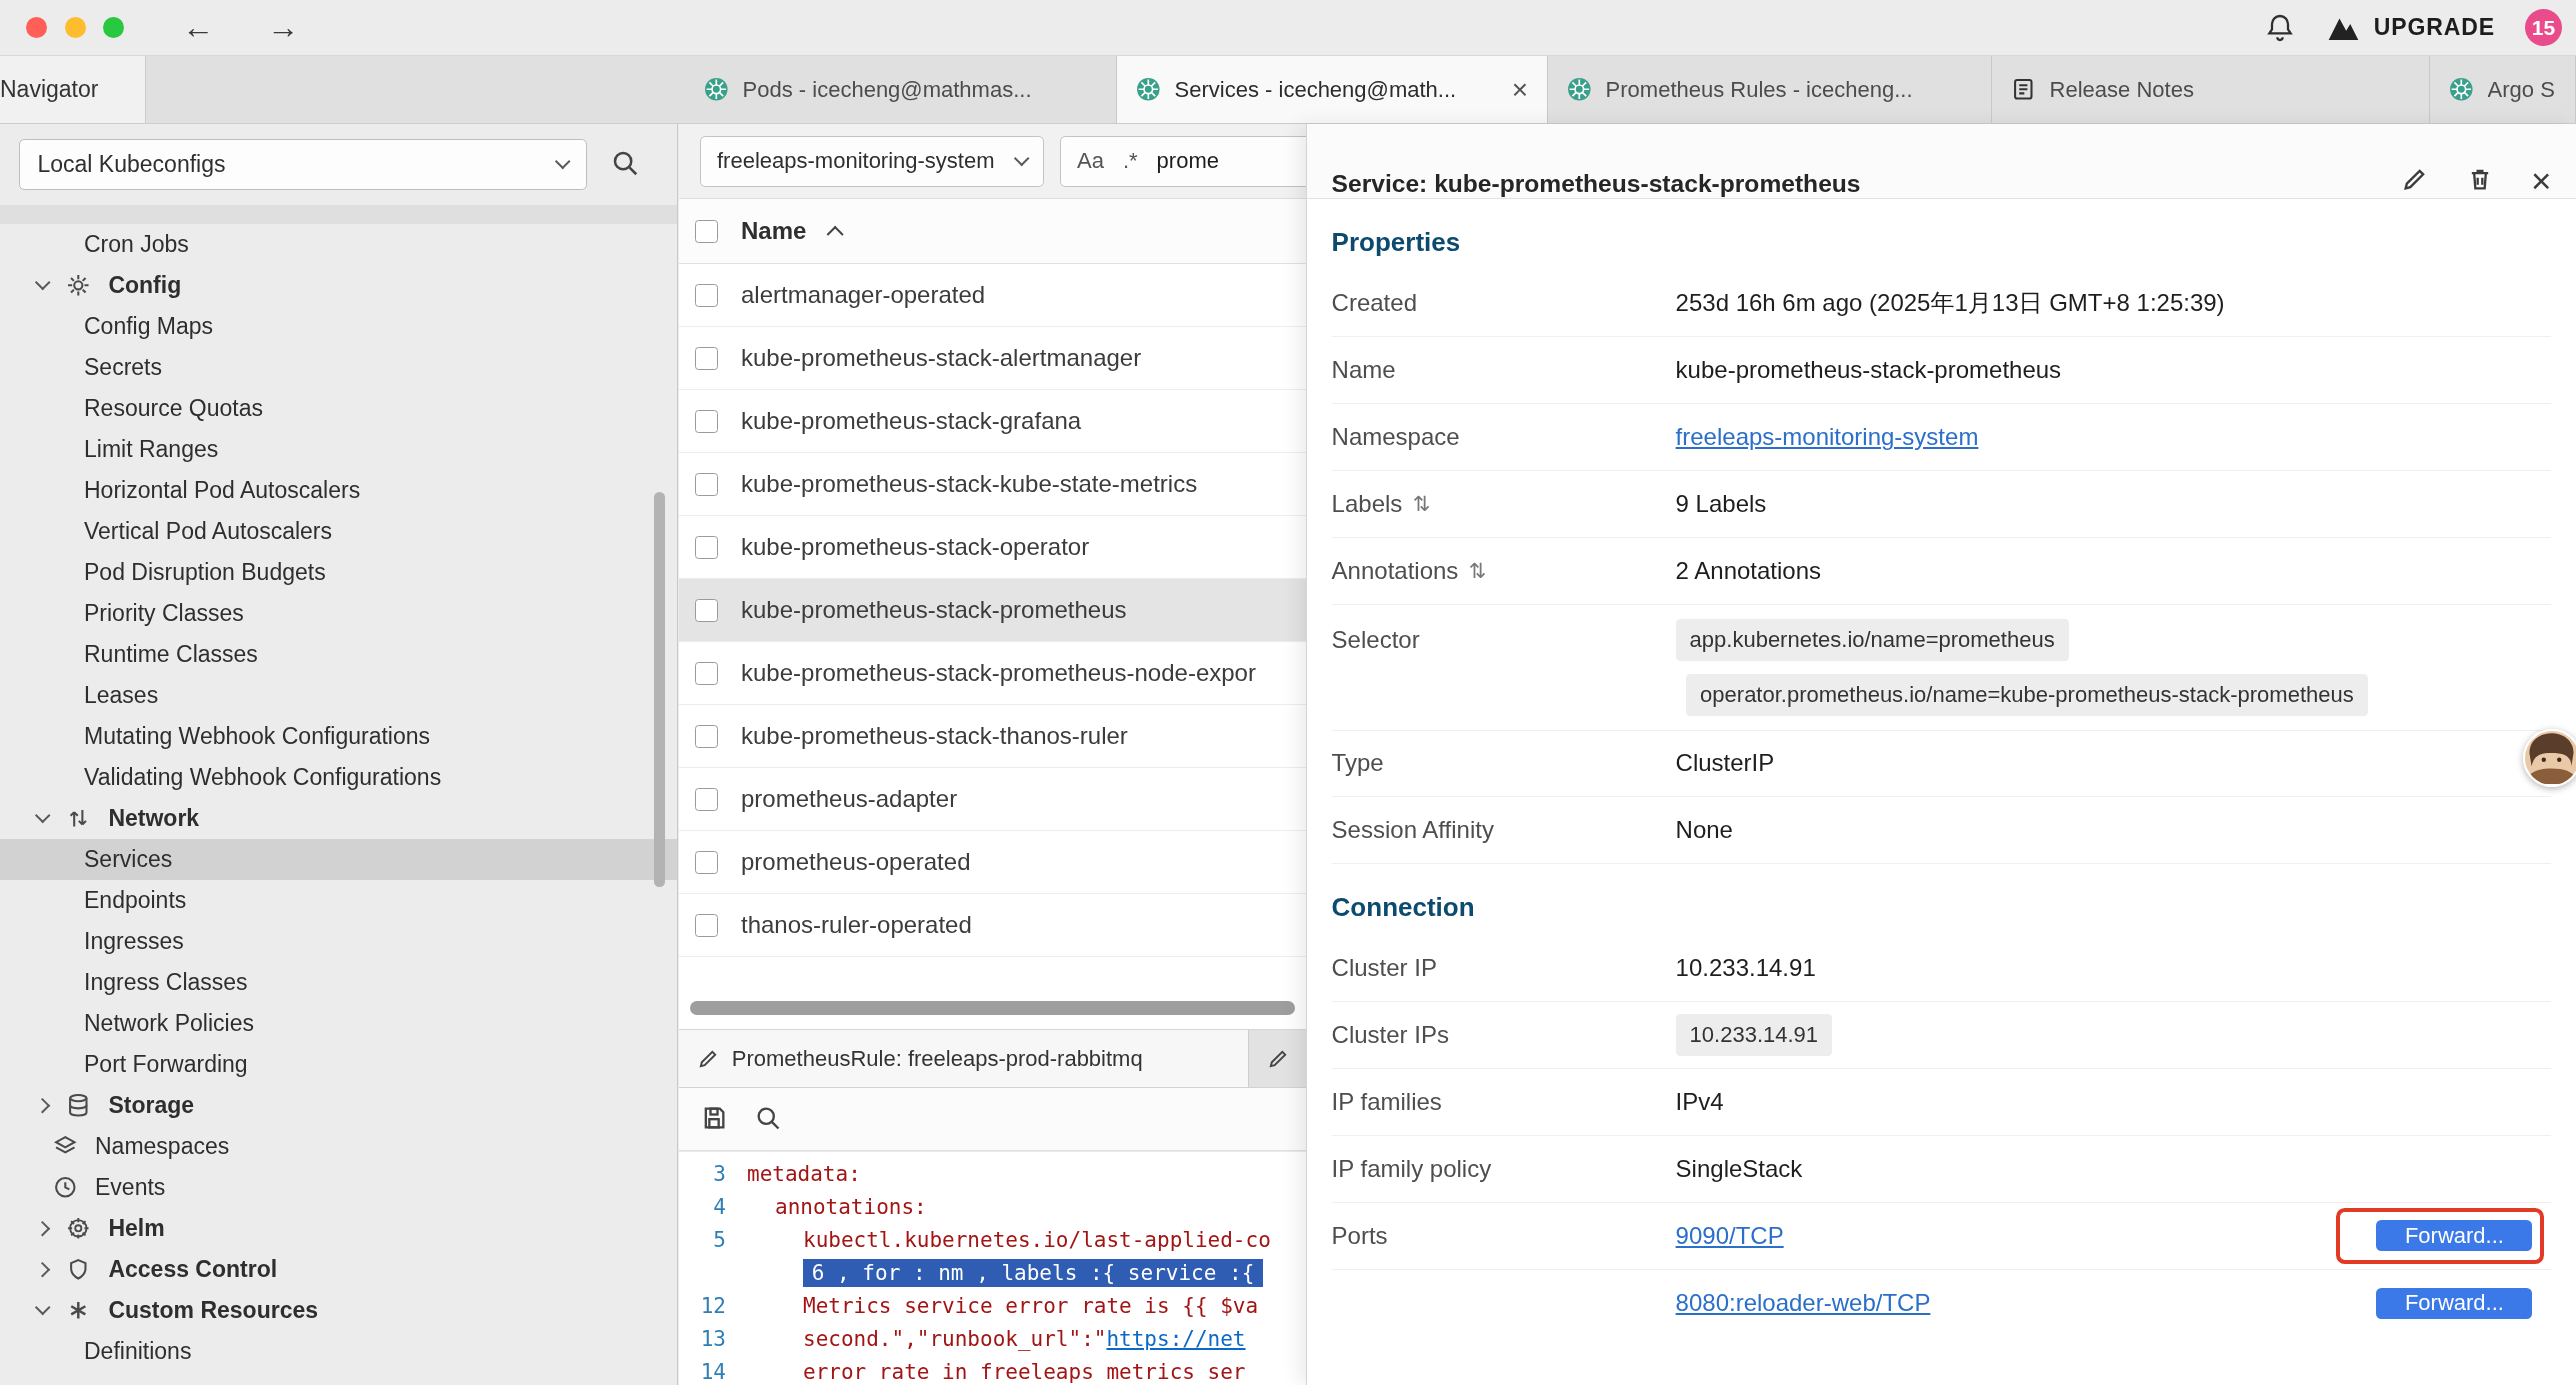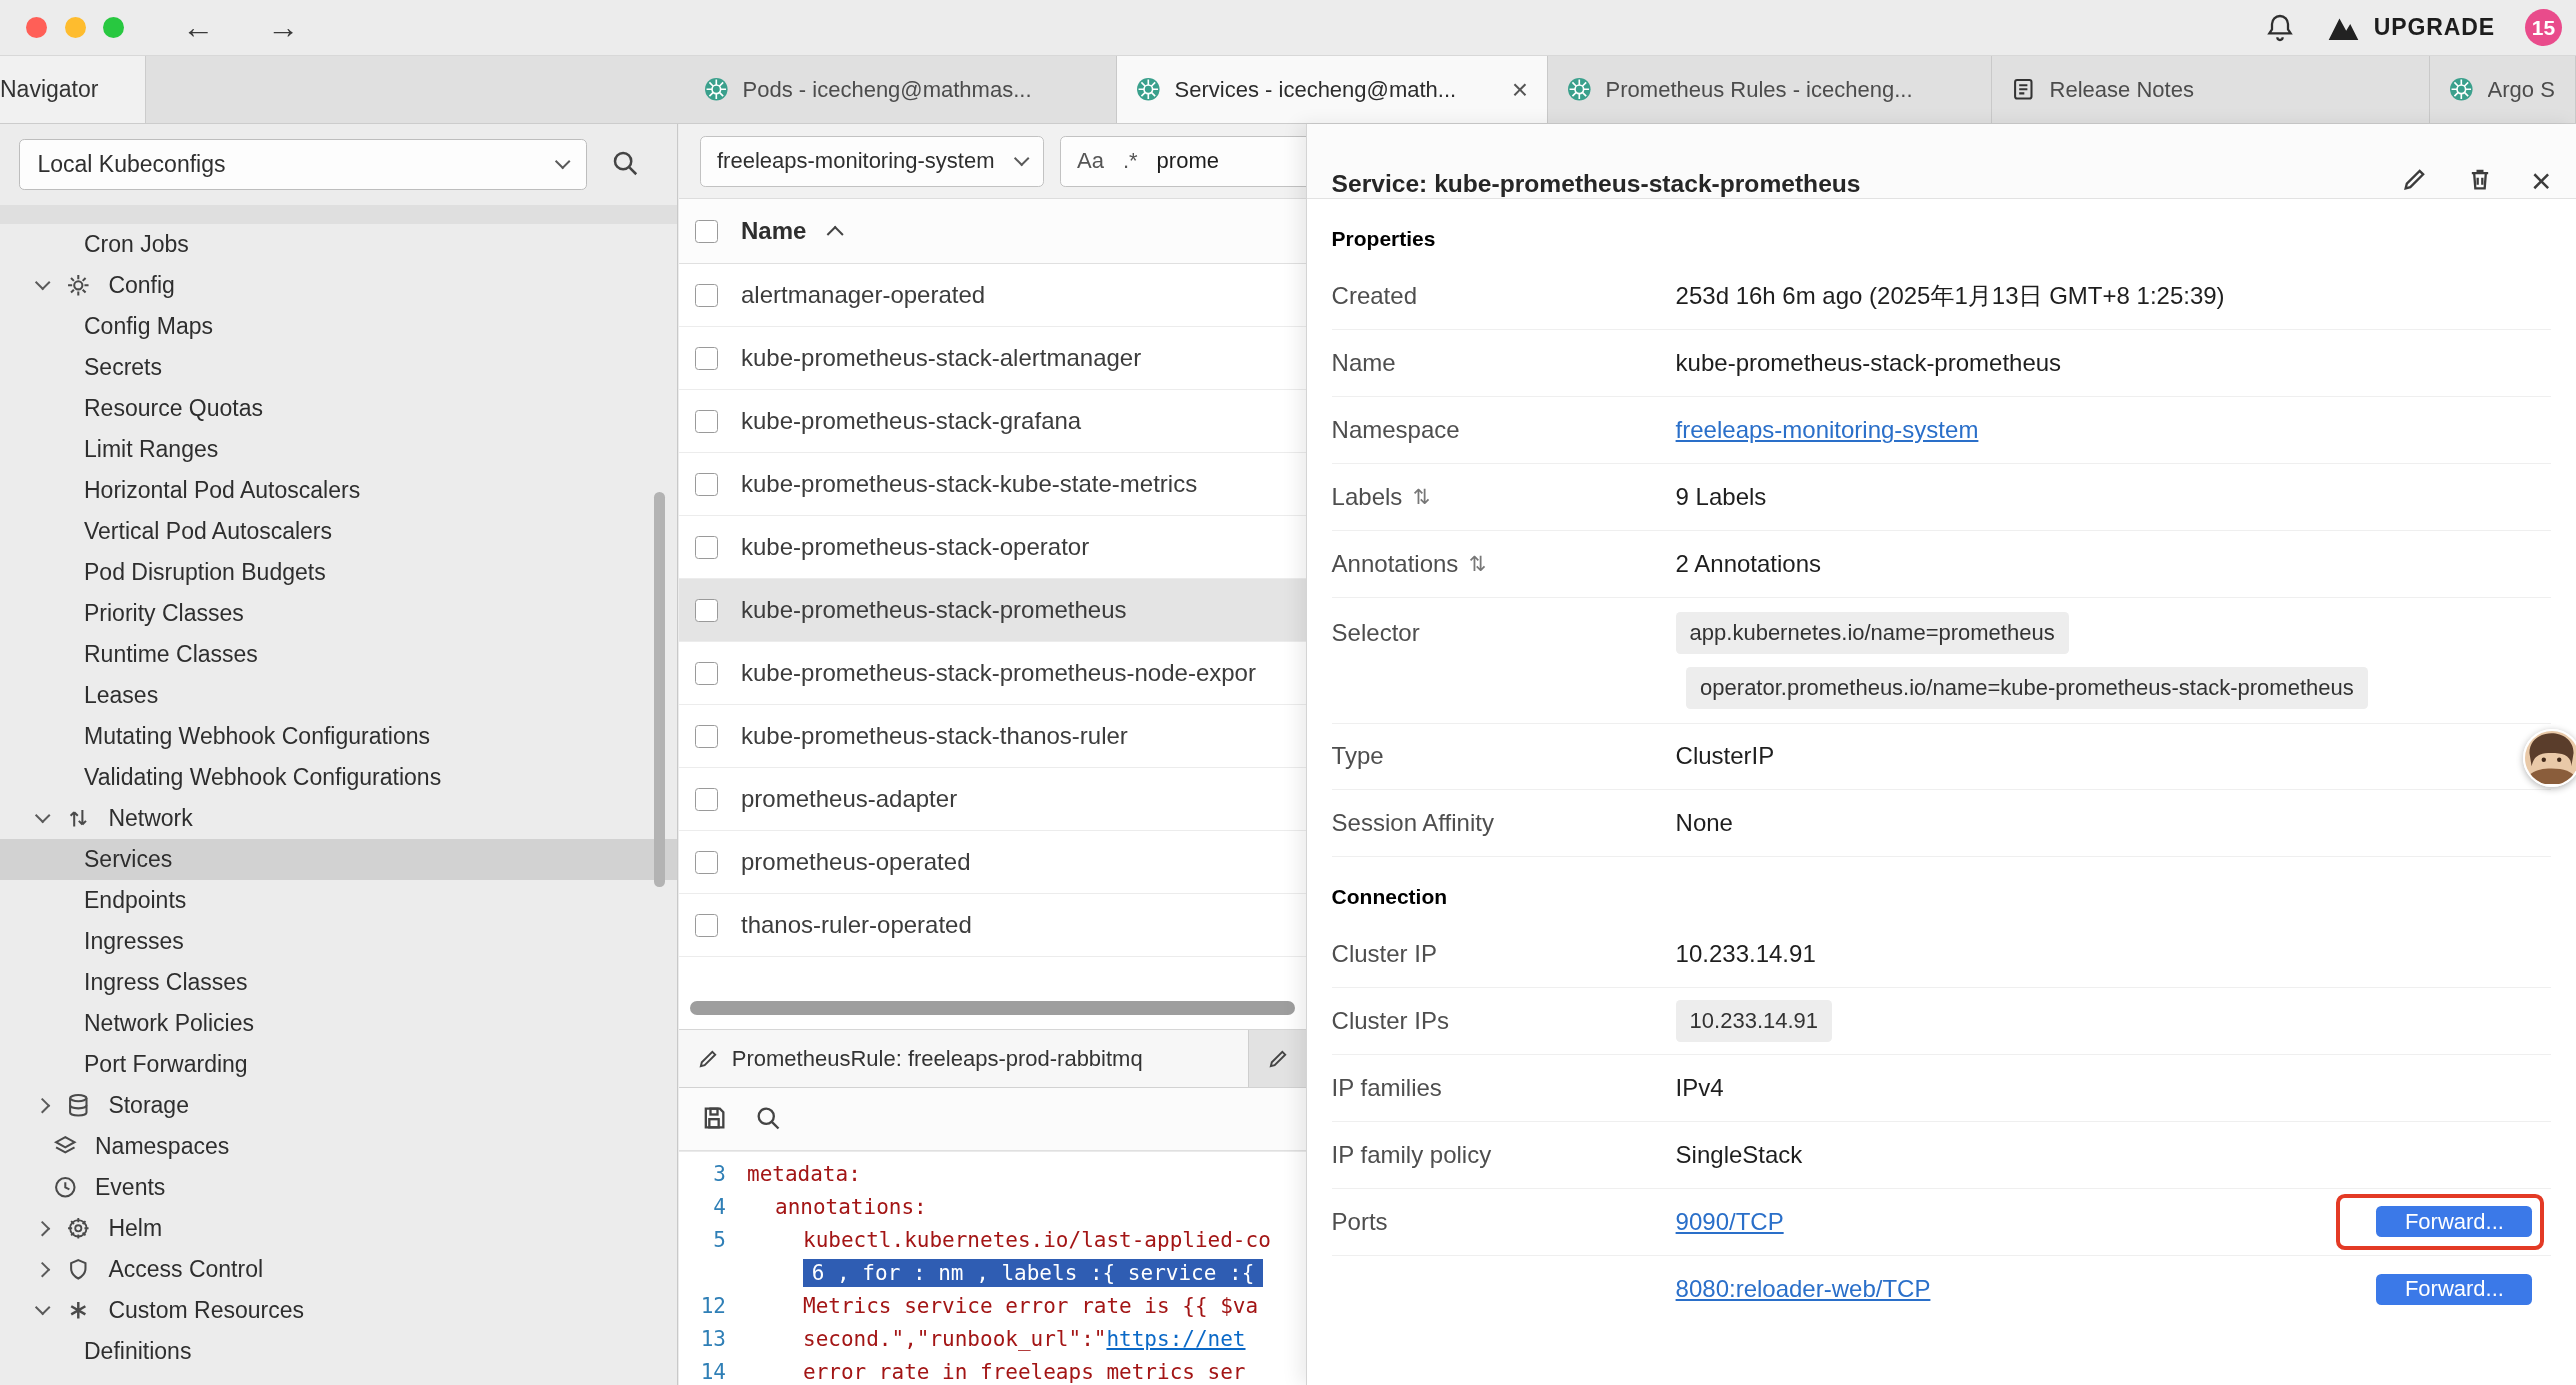--- a/index.html
+++ b/index.html
@@ -36,21 +36,21 @@
 
   
   .kube-row { height:81px; display:flex; align-items:center; gap:23px; padding:0 19px; }
   .kube-select { width:568px; height:51px; background:#fdfdfd; border:0.9px solid #bdbdbd; border-radius:5.3px; display:flex; align-items:center; justify-content:space-between; padding:0 17.5px; font-size:23px; color:#2f2f2f; }
   .chev { display:inline-block; width:11.4px; height:11.4px; border-right:2.6px solid #5a5a5a; border-bottom:2.6px solid #5a5a5a; }
   .chev.down { transform:rotate(45deg); margin-top:-5.3px; }
   .chev.right { transform:rotate(-45deg); }
   .partial-band { height:19px; background:#dfdfdf; }
   .tree { }
   .trow { height:41px; display:flex; align-items:center; font-size:23px; color:#2e2e2e; padding-left:84px; white-space:nowrap; }
-  .trow.group { padding-left:37px; gap:16px; }
+  .trow.group { padding-left:37px; gap:16px;font-weight:bold; }
   .trow.leafic { padding-left:51px; gap:16px; }
   .trow.selected { background:#d2d2d2; }
   .ticon { width:28px; height:28px; color:#4a4a4a; display:inline-flex; align-items:center; justify-content:center; flex:none; }
   .ticon svg { display:block; }
   .sb-scroll { position:absolute; right:12.3px; top:368px; width:10.5px; height:395px; background:#b3b3b3; border-radius:5.3px; }
 
   
   .filter-row { height:75px; background:#f1f1f1; border-bottom:0.9px solid #dddddd; display:flex; align-items:center; gap:16px; padding-left:21px; }
   .ns-select { width:344px; height:51px; background:#fdfdfd; border:0.9px solid #c2c2c2; border-radius:5.3px; display:flex; align-items:center; justify-content:space-between; padding:0 16px; font-size:22px; color:#2f2f2f; flex:none; }
   .searchbox { height:51px; width:368px; background:#fdfdfd; border:0.9px solid #c2c2c2; border-radius:5.3px; display:flex; align-items:center; gap:19px; padding:0 16px; font-size:22px; flex:none; }
@@ -77,21 +77,21 @@
   .ecode.ind1 { padding-left:28px; } .ecode.ind2 { padding-left:56px; }
   .selfrag { background:#2f5db3; color:#ffffff; padding:1.8px 8.8px; margin-left:56px; white-space:pre; }
   .ecode .urllink { color:#0b69c7; text-decoration:underline; }
 
   
   .detail-header { height:75px; display:flex; align-items:flex-end; padding:0 24.6px; background:#fbfbfb; border-bottom:0.9px solid #e2e2e2; }
   .detail-title { font-size:24.6px; font-weight:bold; color:#262626; }
   .dh-icons { margin-left:auto; display:flex; align-items:center; gap:37px; color:#444; }
   .dh-icons .close-x { font-size:35px; color:#3c3c3c; line-height:1; }
   .dbody { position:absolute; top:75px; left:0; right:0; bottom:0; padding:0 24.6px; overflow:hidden; }
-  .section-h { font-size:21px; font-weight:bold; color:#000000; padding:28px 0 12.3px 0; }
+  .section-h { font-size:26px; font-weight:bold; color:#0c4a6e; padding:28px 0 12.3px 0; }
   .drow { display:flex; align-items:center; min-height:67px; border-bottom:0.9px solid #efefef; font-size:24px; }
   .dlabel { width:344px; flex:none; color:#4e4e4e; display:flex; align-items:center; gap:10.5px; }
   .dvalue { color:#1e1e1e; }
   .updn { font-size:21px; color:#777; }
   .link { color:#2a6fc9; text-decoration:underline; }
   .chip { background:#ededed; border-radius:4.4px; padding:8px 14px; font-size:22px; color:#333; display:inline-block; width:max-content; }
   .drow.selector { align-items:flex-start; padding:14px 0; border-bottom:none; }
   .drow.selector .dlabel { margin-top:7px; }
   .chipstack { display:flex; flex-direction:column; gap:12.3px; }
   .chipstack .chip2 { margin-left:10.5px; }

